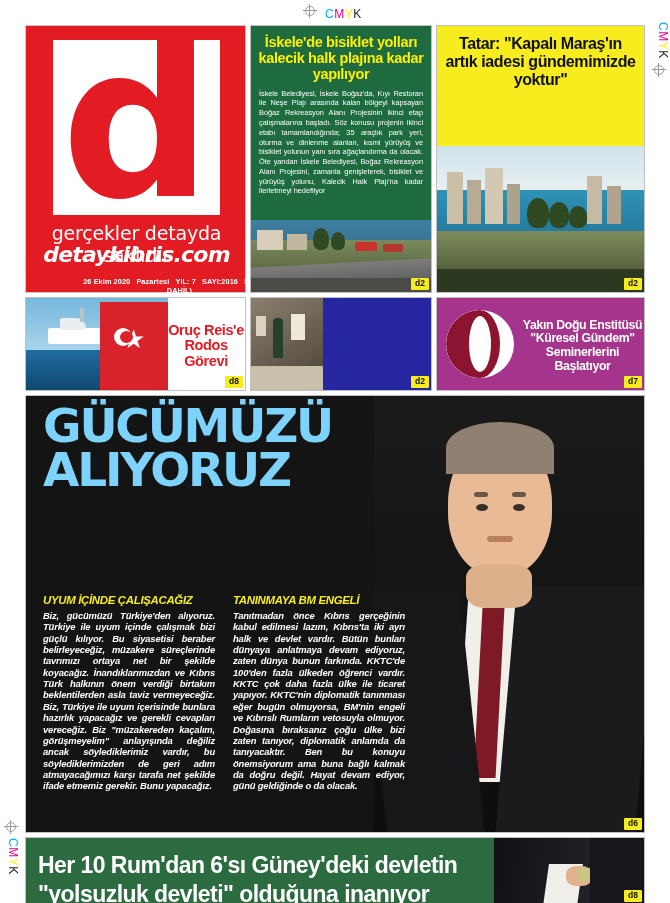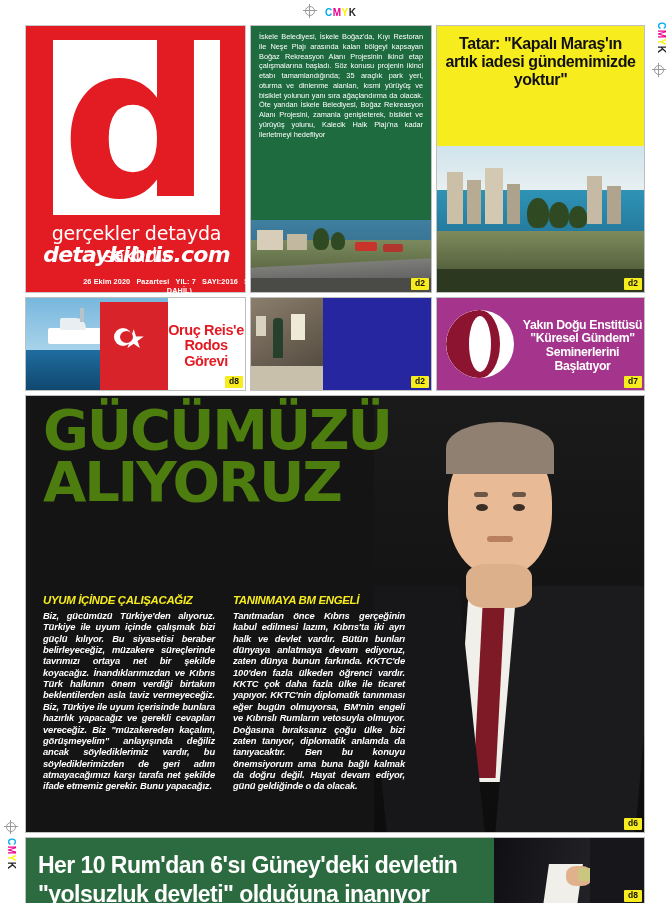--- a/index.html
+++ b/index.html
@@ -9,21 +9,21 @@
     -webkit-font-smoothing:antialiased;
   }
   .page{position:relative;width:670px;height:903px;background:#ffffff;}
 
   
   .regmark{position:absolute;width:14px;height:14px;}
   .regmark:before,.regmark:after{content:"";position:absolute;background:#9a9a9a;}
   .regmark:before{left:6px;top:0;width:1px;height:14px;}
   .regmark:after{top:6px;left:0;height:1px;width:14px;}
   .regcirc{position:absolute;left:2px;top:2px;width:8px;height:8px;border:1px solid #9a9a9a;border-radius:50%;}
-  .cmyk{position:absolute;font-size:10px;font-weight:bold;letter-spacing:.5px;font-family:"Liberation Sans",sans-serif;}
+  .cmyk{position:absolute;font-size:12px;font-weight:normal;letter-spacing:.5px;font-family:"Liberation Sans",sans-serif;}
   .cmyk span:nth-child(1){color:#00aeef;}
   .cmyk span:nth-child(2){color:#ec008c;}
   .cmyk span:nth-child(3){color:#fff200;}
   .cmyk span:nth-child(4){color:#231f20;}
   .cmyk.vert{writing-mode:vertical-rl;text-orientation:mixed;}
 
   
   .sheet{position:absolute;left:25px;top:25px;width:620px;height:855px;}
 
   
@@ -70,22 +70,22 @@
   .t2 .t-text{color:#ffffff;font-weight:bold;font-size:12.6px;line-height:1.1;letter-spacing:-0.35px;}
   .t3 .t-text{color:#ffffff;font-weight:bold;font-size:12.3px;line-height:1.1;letter-spacing:-0.35px;}
 
   
   .badge{position:absolute;right:2px;bottom:2px;background:#f7ec1e;color:#111;font-size:8.5px;
       font-weight:bold;padding:0px 4px 1px 4px;line-height:11px;border-radius:1px;z-index:6;}
 
   
   .main{position:absolute;left:0;top:370px;width:620px;height:438px;background:#141414;
       border:1px solid #bfbfbf;box-sizing:border-box;overflow:hidden;}
-  .main-head{position:absolute;left:17px;top:8px;width:430px;color:#4d7c0f;font-weight:bold;
-      font-size:56px;line-height:0.93;letter-spacing:-2.2px;font-family:"DejaVu Sans",sans-serif;z-index:4;}
+  .main-head{position:absolute;left:17px;top:8px;width:430px;color:#7dd3fc;font-weight:bold;
+      font-size:47px;line-height:0.93;letter-spacing:-2.2px;font-family:"DejaVu Sans",sans-serif;z-index:4;}
   .main-head div{white-space:nowrap;}
   .portrait{position:absolute;right:0;top:0;width:270px;height:438px;overflow:hidden;z-index:2;}
   .cols{position:absolute;left:17px;top:198px;width:365px;z-index:5;display:flex;gap:18px;}
   .col{width:172px;}
   .kicker{color:#f7ec1e;font-weight:bold;font-style:italic;font-size:11.4px;line-height:1.12;
       letter-spacing:-0.3px;margin-bottom:3px;}
   .coltext{color:#ffffff;font-weight:bold;font-style:italic;font-size:9.4px;line-height:1.21;
       text-align:justify;letter-spacing:-0.15px;}
 
   
@@ -164,20 +164,21 @@
       <div class="issue">
         <b>26 Ekim 2020</b>
         <b>Pazartesi</b>
         <b>YIL: 7</b>
         <b>SAYI:2016</b>
         <b>5 TL (KDV DAHİL)</b>
       </div>
     </div>
 
     <div class="story-green">
+      <div class="sg-head">İskele'de bisiklet yolları kalecik halk plajına kadar yapılıyor</div>
       <div class="sg-body">İskele Belediyesi, İskele Boğaz'da, Kıyı Restoran ile Neşe Plajı arasında kalan bölgeyi kapsayan Boğaz Rekreasyon Alanı Projesinin ikinci etap çalışmalarına başladı.   Söz konusu projenin ikinci etabı tamamlandığında; 35 araçlık park yeri, oturma ve dinlenme alanları, kısmi yürüyüş ve bisiklet yolunun yanı sıra ağaçlandırma da olacak. Öte yandan İskele Belediyesi, Boğaz Rekreasyon Alanı Projesini, zamanla genişleterek, bisiklet ve yürüyüş yolunu, Kalecik Halk Plajı'na kadar ilerletmeyi hedefliyor</div>
       <div class="sg-photo">
         <div class="ph">
           <div class="sea" style="height:100%;background:linear-gradient(#3f7fa0,#2b5d7d);"></div>
           <div class="land" style="height:72%;background:linear-gradient(#7b8a5e,#46512f);"></div>
           <div class="road" style="height:40%;"></div>
           <div class="bld" style="left:6px;top:10px;width:26px;height:20px;background:#d8cdb8;"></div>
           <div class="bld" style="left:36px;top:14px;width:20px;height:16px;background:#c2b79f;"></div>
           <div class="trees" style="left:62px;top:8px;width:16px;height:22px;"></div>
           <div class="trees" style="left:80px;top:12px;width:14px;height:18px;"></div>

